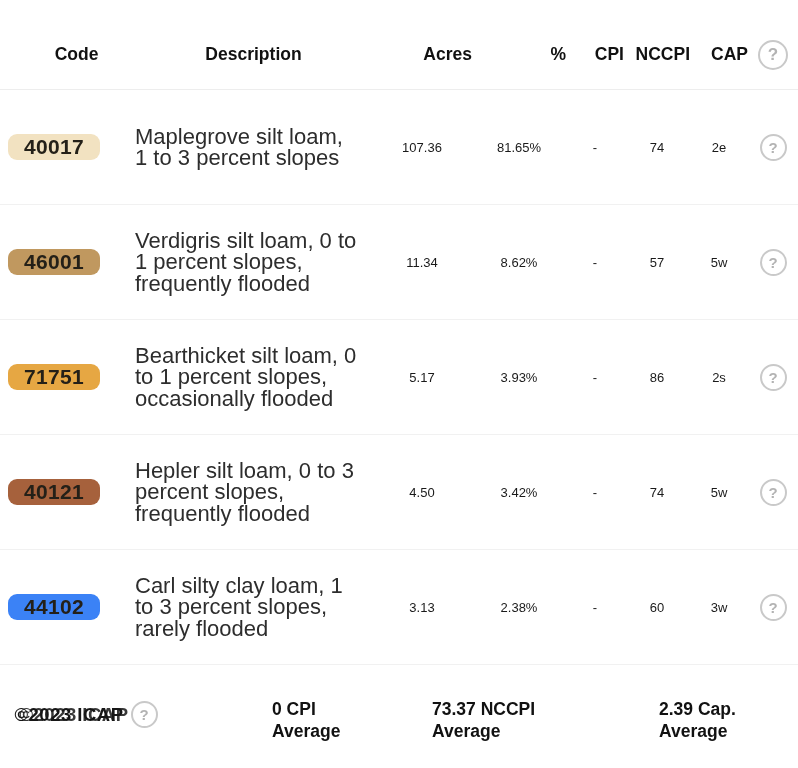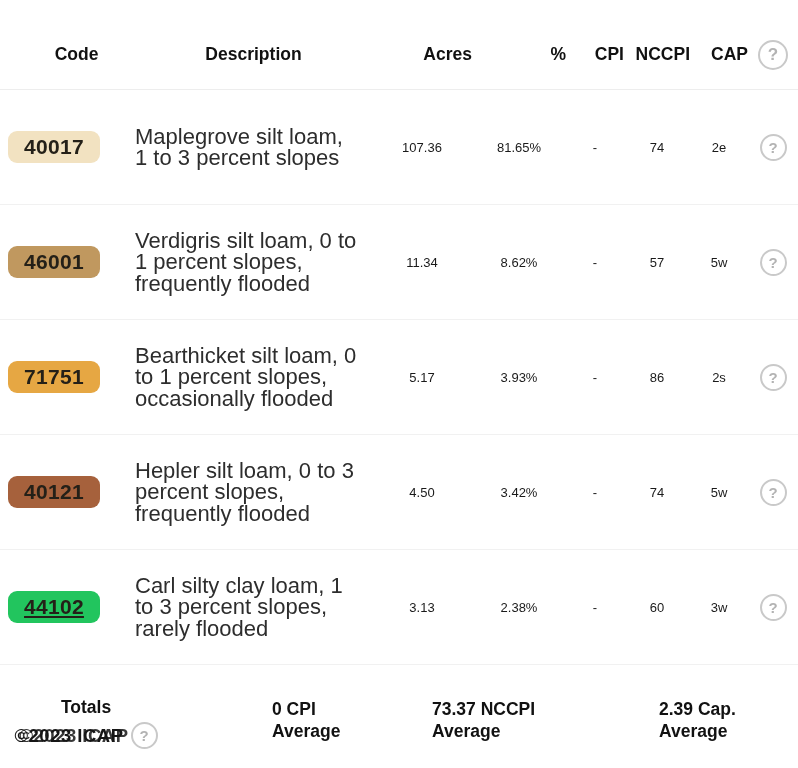--- a/index.html
+++ b/index.html
@@ -19,21 +19,21 @@
   .header-cell { font-size:17.5px; font-weight:700; color:#111; }
   .h-left { text-align:center; }
   .h-code { padding-left:18px; }
   .h-center { text-align:right; }
 
   .data-row { height:115px; border-bottom:1px solid #f1f1f1; }
 
   .code-cell { padding-left:8px; }
   .code-badge {
     display:flex; align-items:center; justify-content:center;
-    width:92px; height:32px; border-radius:9px;
+    width:92px; height:26px; border-radius:9px;
     font-size:21px; font-weight:700; color:#242018; letter-spacing:.3px;
   }
 
   .desc-cell { font-size:22px; line-height:21.5px; color:#2d2d2d; padding-right:14px; }
 
   .num-cell { text-align:center; font-size:13px; color:#1a1a1a; }
 
   .help-cell { display:flex; justify-content:center; }
   .help-icon {
     width:27px; height:27px; border:2px solid #c9c9c9; border-radius:50%;
@@ -134,37 +134,36 @@
       <div class="num-cell">-</div>
       <div class="num-cell">74</div>
       <div class="num-cell">5w</div>
       <div class="help-cell">
         <span class="help-icon">?</span>
       </div>
     </div>
 
     <div class="grid-row data-row">
       <div class="code-cell">
-        <span class="code-badge" style="background: #22c55e; text-decoration: underline;">44102</span>
+        <span class="code-badge" style="background: #3b82f6;">44102</span>
       </div>
       <div class="desc-cell">Carl silty clay loam, 1 to 3 percent slopes, rarely flooded</div>
       <div class="num-cell">3.13</div>
       <div class="num-cell">2.38%</div>
       <div class="num-cell">-</div>
       <div class="num-cell">60</div>
       <div class="num-cell">3w</div>
       <div class="help-cell">
         <span class="help-icon">?</span>
       </div>
     </div>
   </div>
 
   <div class="totals-section">
     <div class="totals-left">
-      <div class="totals-label">Totals</div>
       <div class="watermark-line">
         <span class="watermark">
           <span class="wm-ghost">©2023 ICAP</span>
           <span>©2023 ICAP</span>
         </span>
         <span class="help-icon">?</span>
       </div>
     </div>
 
     <div class="total-block tb-cpi">

